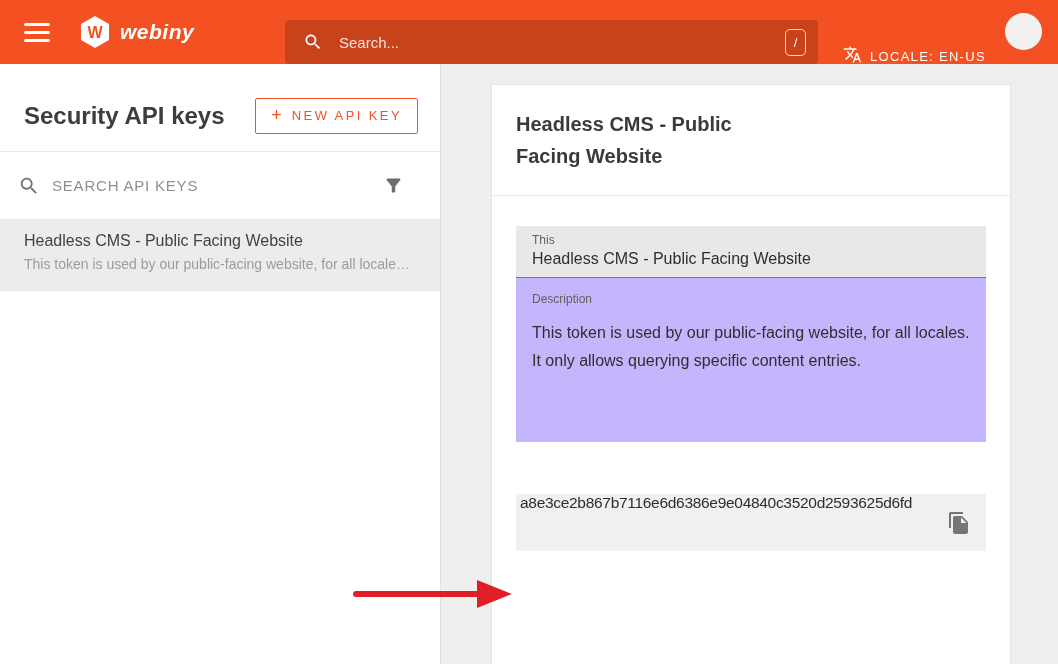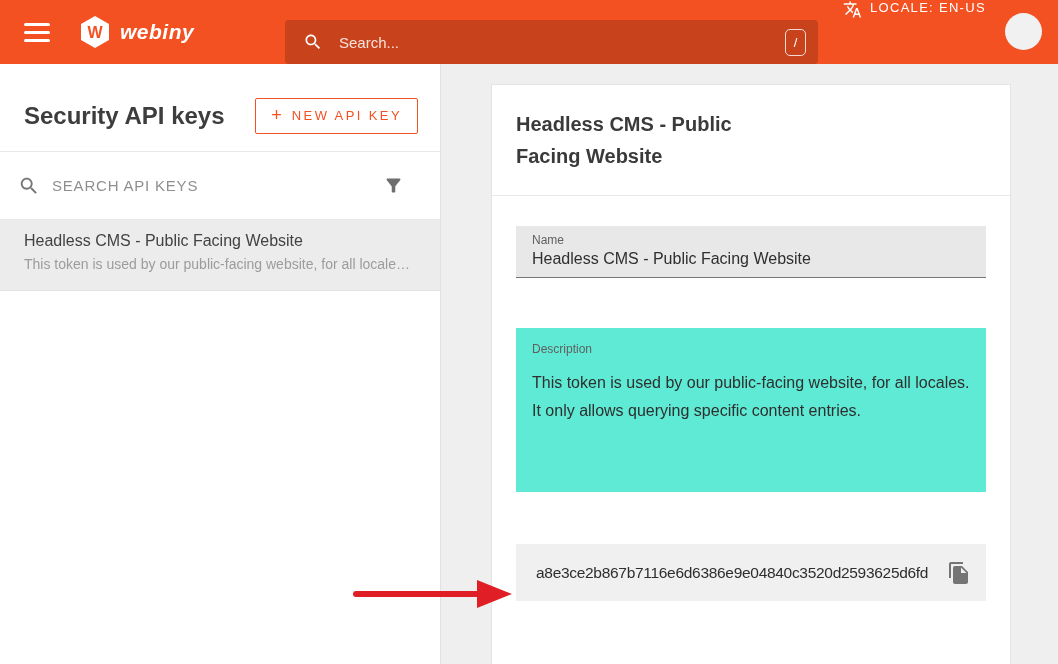--- a/index.html
+++ b/index.html
@@ -20,21 +20,21 @@
     background:rgba(0,0,0,0.18); border-radius:4px; display:flex; align-items:center;
     padding:0 12px 0 18px; }
   .search-wrap svg { flex:0 0 auto; }
   .search-input { flex:1; background:transparent; border:none; outline:none;
     color:#fff; font-size:15px; margin-left:16px; font-family:"Liberation Sans",sans-serif; }
   .search-input::placeholder { color:rgba(255,255,255,0.85); }
   .slash-badge { width:21px; height:27px; border:1px solid rgba(255,255,255,0.8);
     border-radius:5px; color:#fff; font-size:13px; display:flex; align-items:center;
     justify-content:center; }
   .locale { position:absolute; left:843px; top:0; height:64px; display:flex;
-    align-items:flex-start; color:#fff; cursor:pointer; }
+    align-items:flex-end; color:#fff; cursor:pointer; }
   .locale-label { font-size:13px; letter-spacing:1.3px; margin-left:8px; }
   .avatar { position:absolute; right:16px; top:13px; width:37px; height:37px;
     border-radius:50%; background:#f1f1f1; cursor:pointer; }
 
   
   .left-panel { position:absolute; top:64px; left:0; width:441px; height:600px;
     background:#fff; border-right:1px solid #e2e2e2; }
   .lp-header { height:88px; display:flex; align-items:center;
     justify-content:space-between; padding:16px 22px 0 24px; border-bottom:1px solid #e8e8e8; }
   .lp-title { font-size:24px; color:#3d3d3d; }
@@ -60,28 +60,28 @@
     background:#efefef; }
   .card { position:absolute; left:50px; top:20px; width:520px; height:600px;
     background:#fff; border:1px solid #e4e4e4; border-bottom:none; }
   .card-title-block { padding:23px 24px; border-bottom:1px solid #e9e9e9; }
   .card-title { font-size:20px; line-height:1.6; color:#3a3a3a; max-width:250px; }
   .card-body { padding:30px 24px 0 24px; }
   .field { background:#e8e8e8; border-bottom:1px solid #757575;
     padding:7px 16px 9px 16px; cursor:text; }
   .field-label { font-size:12px; color:#616161; margin-bottom:3px; }
   .field-value { font-size:16px; color:#2f2f2f; }
-  .textarea-field { background:#5eead4; border-bottom:none; margin-top:50px;
+  .textarea-field { background:#c4b5fd; border-bottom:none; 
     height:164px; padding:14px 16px; }
   .textarea-field .field-label { margin-bottom:13px; }
   .textarea-field .field-value { line-height:1.75; max-width:445px; }
   .token-section { margin-top:52px; }
   .token-label { font-size:16px; color:#333; }
   .token-box { margin-top:11px; height:57px; background:#f0f0f0; display:flex;
-    align-items:center; padding:0 15px 0 20px; }
+    padding:0 15px 0 4px; }
   .token-value { font-size:15.5px; color:#2e2e2e; letter-spacing:-0.3px; }
   .copy-btn { margin-left:auto; background:transparent; border:none; cursor:pointer;
     display:flex; align-items:center; padding:0; }
 
   
   .arrow-annotation { position:absolute; left:350px; top:577px; z-index:9;
     pointer-events:none; }
 </style>
 </head>
 <body>
@@ -145,21 +145,21 @@
 </aside>
 
 <main class="right-panel">
   <section class="card">
     <div class="card-title-block">
       <h2 class="card-title">Headless CMS - Public Facing Website</h2>
     </div>
 
     <div class="card-body">
       <div class="field">
-        <div class="field-label">Name</div>
+        <div class="field-label">This</div>
         <div class="field-value">Headless CMS - Public Facing Website</div>
       </div>
 
       <div class="field textarea-field">
         <div class="field-label">Description</div>
         <div class="field-value">This token is used by our public-facing website, for all locales. It only allows querying specific content entries.</div>
       </div>
 
       <div class="token-section">
         <div class="token-box">

